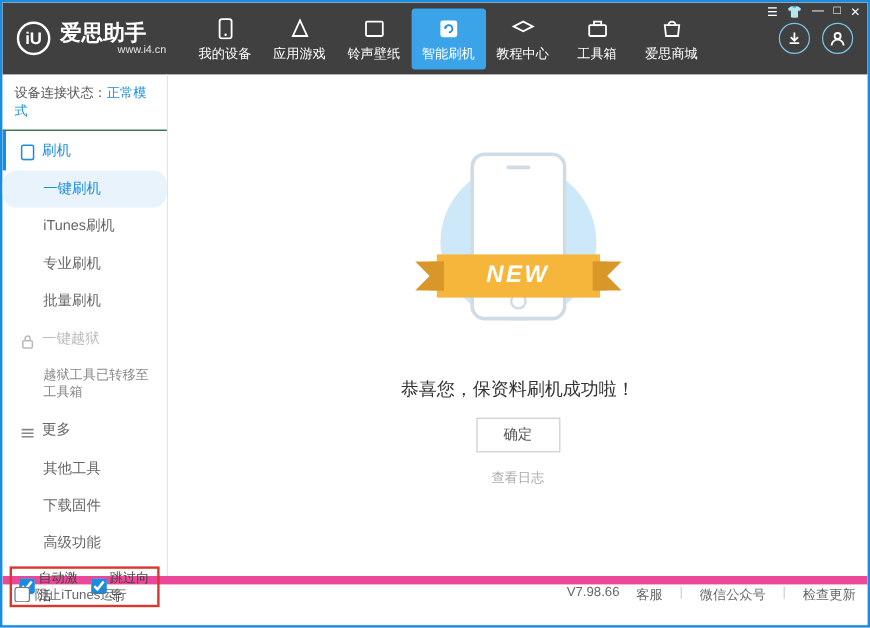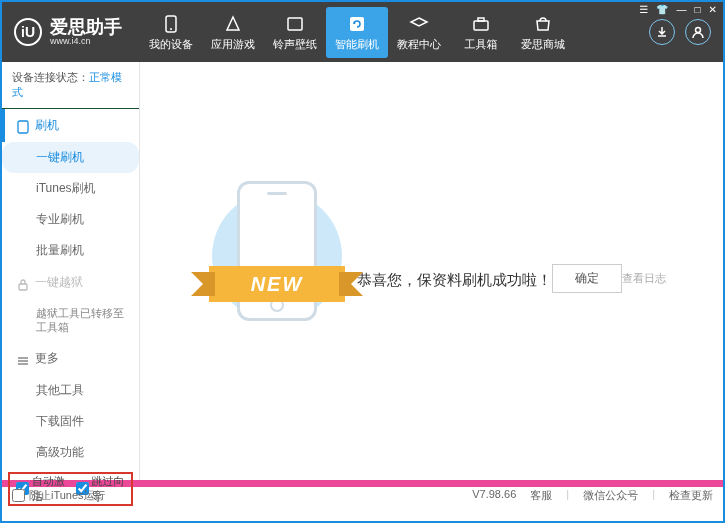--- a/index.html
+++ b/index.html
@@ -1,21 +1,21 @@
 <!DOCTYPE html>
 <html><head>
 <meta charset="utf-8">
 <style>
 * { margin: 0; padding: 0; box-sizing: border-box; font-family: "Microsoft YaHei", sans-serif; }
 body { background: #fff; width: 725px; height: 523px; overflow: hidden; border: 2px solid #1a8de0; position: relative; }
 .header { background: #404040; color: #fff; height: 60px; display: flex; align-items: center; padding: 0 12px; }
 .logo-block { display: flex; align-items: center; gap: 8px; margin-right: 18px; }
 .logo-circle { width: 28px; height: 28px; border: 2px solid #fff; border-radius: 50%; display: flex; align-items: center; justify-content: center; font-weight: bold; font-size: 14px; }
 .logo-text { font-size: 18px; font-weight: bold; line-height: 1; }
-.logo-sub { font-size: 9px; opacity: .85; }
+.logo-sub { font-size: 9px; opacity: .85; margin-left: 48px; }
 .nav { display: flex; gap: 0; flex: 1; }
 .nav-item { width: 62px; text-align: center; cursor: pointer; font-size: 11px; padding: 6px 0; border-radius: 3px; }
 .nav-item.active { background: #3ba3e8; }
 .nav-icon { height: 22px; display: flex; align-items: center; justify-content: center; margin-bottom: 2px; }
 .header-right { display: flex; gap: 10px; align-items: center; }
 .circ-btn { width: 26px; height: 26px; border: 1.5px solid #7fc4ed; border-radius: 50%; display: flex; align-items: center; justify-content: center; cursor: pointer; }
 .winbtns { position: absolute; top: 2px; right: 6px; display: flex; gap: 8px; color: #fff; font-size: 10px; }
 .winbtns span { cursor: pointer; }
 .body { display: flex; height: 418px; }
 .sidebar { width: 138px; border-right: 1px solid #e5e5e5; font-size: 12px; display: flex; flex-direction: column; }
@@ -23,21 +23,21 @@
 .conn b { color: #1a8de0; font-weight: normal; }
 .section-head { display: flex; align-items: flex-end; gap: 6px; padding: 8px 12px; color: #666; border-left: 3px solid transparent; }
 .section-head.blue { color: #1a8de0; border-left-color: #1a8de0; }
 .sub { padding: 7px 12px 7px 34px; color: #666; cursor: pointer; }
 .sub.active { background: #e8f3fc; color: #1a8de0; border-radius: 12px; }
 .sub.small { font-size: 11px; line-height: 1.3; color: #888; }
 .redbox { border: 2px solid #d9372c; margin: 4px 6px; padding: 0 6px; display: flex; gap: 10px; font-size: 11px; }
 .cb { display: flex; align-items: center; gap: 3px; color: #444; }
 .cb input { accent-color: #1a8de0; }
 .device { padding: 6px 10px; }
-.main { flex: 1; position: relative; display: flex; flex-direction: row; align-items: center; justify-content: center; }
+.main { flex: 1; position: relative; display: flex; flex-direction: column; align-items: center; justify-content: center; }
 .phone-illus { width: 160px; height: 180px; position: relative; margin-top: -20px; }
 .phone-bg { width: 130px; height: 130px; background: #cde9f9; border-radius: 50%; position: absolute; left: 15px; top: 20px; }
 .phone { width: 80px; height: 140px; background: #fff; border: 3px solid #d0dce5; border-radius: 12px; position: absolute; left: 40px; top: 10px; }
 .phone::before { content: ""; position: absolute; top: 8px; left: 50%; transform: translateX(-50%); width: 20px; height: 3px; background: #d0dce5; border-radius: 2px; }
 .phone::after { content: ""; position: absolute; bottom: 6px; left: 50%; transform: translateX(-50%); width: 10px; height: 10px; border: 2px solid #d0dce5; border-radius: 50%; }
 .ribbon { position: absolute; top: 95px; left: 12px; width: 136px; height: 36px; background: #f6b63b; display: flex; align-items: center; justify-content: center; color: #fff; font-weight: bold; font-size: 20px; font-style: italic; letter-spacing: 2px; }
 .ribbon::before, .ribbon::after { content: ""; position: absolute; top: 6px; width: 0; height: 0; border: 12px solid #d9972a; }
 .ribbon::before { left: -18px; border-left-color: transparent; }
 .ribbon::after { right: -18px; border-right-color: transparent; }
 .msg { margin-top: 18px; font-size: 15px; color: #333; }

